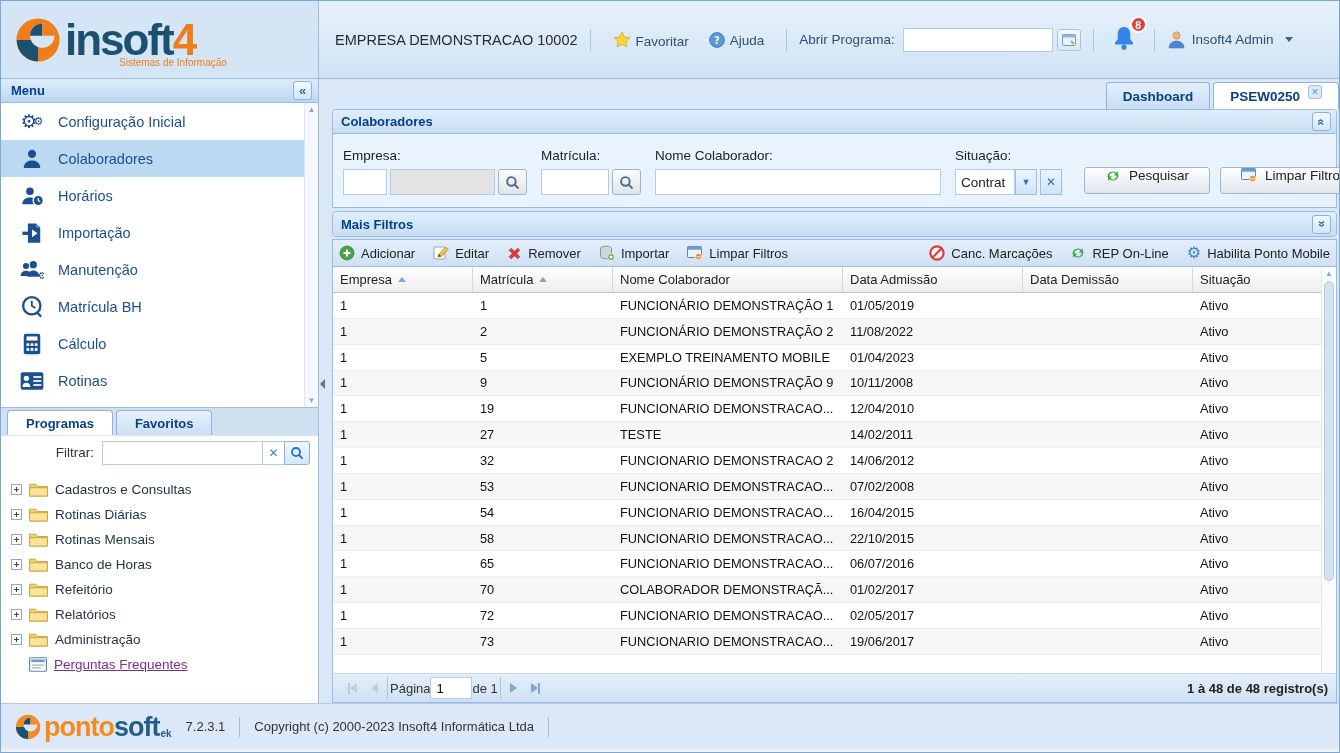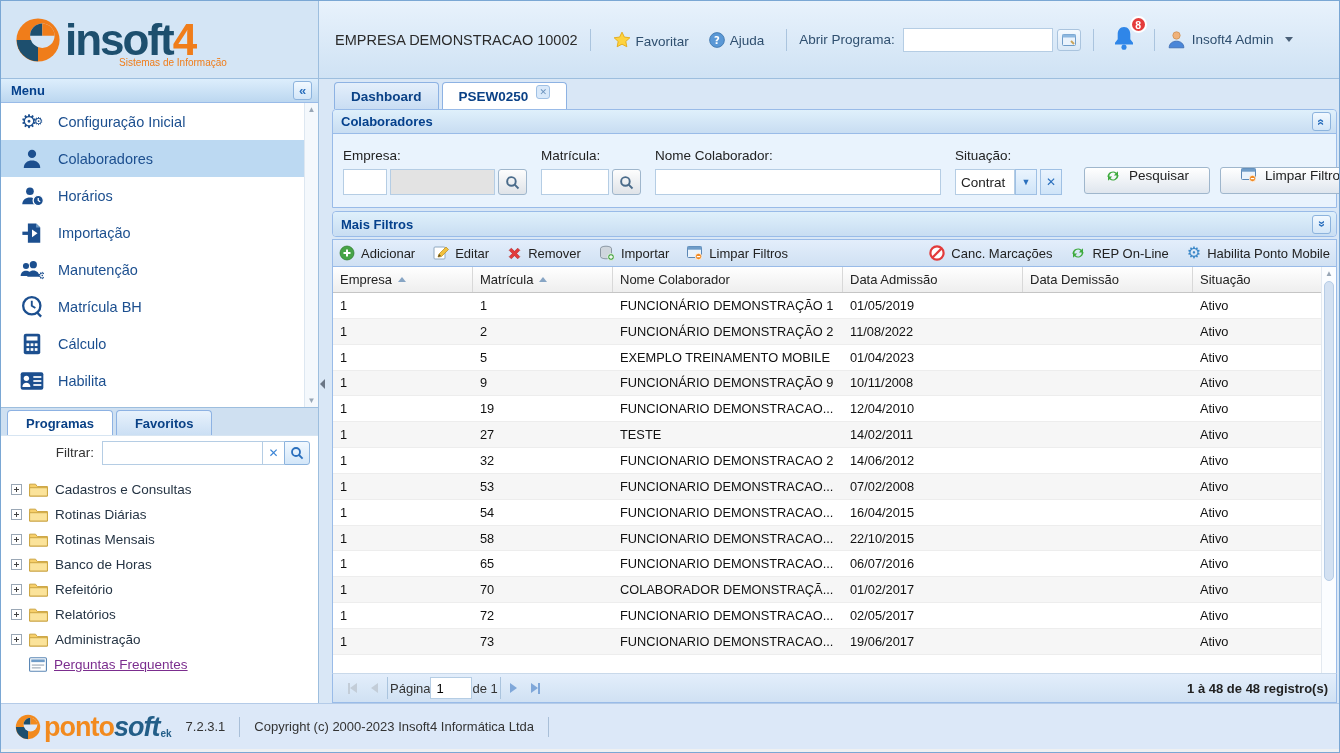--- a/index.html
+++ b/index.html
@@ -57,21 +57,21 @@
   .expander:before { left:2px; right:2px; top:4px; height:1px; }
   .expander:after { top:2px; bottom:2px; left:4px; width:1px; }
   .tree-label { color:#253444; font-size:13.5px; }
   .tree-leaf { padding-left:18px; }
   .leaf-link { color:#7b2d8e; text-decoration:underline; font-size:13.5px; }
 
   
   .splitter { width:11px; background:#d9e7f6; position:relative; }
   .splitter-handle { position:absolute; top:300px; left:1px; width:0; height:0; border-top:5px solid transparent; border-bottom:5px solid transparent; border-right:5px solid #6a7686; cursor:pointer; }
   .main { flex:1; display:flex; flex-direction:column; background:#d9e7f6; overflow:hidden; }
-  .main-tabs { height:30px; display:flex; align-items:flex-end; padding-left:4px; gap:3px; }
+  .main-tabs { height:30px; display:flex; align-items:flex-end; padding-left:4px; gap:3px;justify-content:flex-end; }
   .main-tab { height:27px; padding:0 16px; display:flex; align-items:center; gap:8px; font-weight:bold; color:#0a4186; font-size:13.5px; border:1px solid #8db2e3; border-bottom:none; border-radius:4px 4px 0 0; background:linear-gradient(#e4effb,#c9ddf3); cursor:pointer; }
   .main-tab.active { background:#fff; }
   .tab-close { width:14px; height:14px; border:1px solid #9fc0e4; border-radius:3px; background:#d9e9fa; color:#6c93bd; font-size:9px; display:flex; align-items:center; justify-content:center; margin-top:-8px; cursor:pointer; }
 
   .panel { border:1px solid #99bbe8; border-radius:4px 4px 0 0; margin:0 2px; background:#e9f3fd; }
   .panel-header { height:24px; background:linear-gradient(#dff0fb,#c8ddf2); display:flex; align-items:center; padding:0 5px 0 8px; border-bottom:1px solid #99bbe8; border-radius:4px 4px 0 0; }
   .panel-header .title { font-weight:bold; color:#04408c; font-size:13px; flex:1; }
   .chev { display:inline-block; transform:rotate(90deg); font-size:12px; }
   .chev.down { transform:rotate(-90deg); }
   .filter-form { display:flex; padding:8px 10px 12px 10px; gap:14px; }
@@ -117,21 +117,21 @@
   .bar { width:2px; height:11px; background:#c3cdd8; }
   .bar.blue { background:#7fa7d9; }
   .pg-label { color:#333; font-size:13px; }
   .page-input { width:42px; height:22px; border:1px solid #b5cde4; padding:0 5px; font-size:13px; }
   .records { margin-left:auto; font-weight:bold; color:#222; font-size:13px; }
 
   
   .footer { height:46px; background:#dce8f8; border-top:1px solid #b4cbe8; display:flex; align-items:center; padding:0 14px; gap:14px; }
   .flogo { display:flex; align-items:center; gap:3px; }
   .flogo-text { font-size:27px; font-weight:bold; letter-spacing:-1px; line-height:24px; }
-  .flogo-text .p1 { color:#f28a1e; } .flogo-text .p2 { color:#235e88;font-style:italic; }
+  .flogo-text .p1 { color:#f28a1e; } .flogo-text .p2 { color:#235e88; }
   .flogo-sub { font-size:10px; color:#235e88; align-self:flex-end; margin:0 0 1px -2px; font-weight:bold; }
   .fversion { color:#333; font-size:13px; }
   .fsep { width:1px; height:20px; background:#a9bfd8; }
   .fcopy { color:#333; font-size:13px; }
   .bottom-strip { height:5px; background:#eef0f2; }
 </style>
 </head>
 <body>
 
 <div class="app">
@@ -282,21 +282,21 @@
                 <rect x="0.5" y="0.5" width="17" height="13" rx="1.5" fill="#1c4f8f"></rect>
                 <circle cx="4.8" cy="5" r="2" fill="#fff"></circle>
                 <path d="M1.8 11.5c0-2.2 1.5-3.2 3-3.2s3 1 3 3.2z" fill="#fff"></path>
                 <g stroke="#fff" stroke-width="1.3">
                   <path d="M10 4h6"></path>
                   <path d="M10 7h6"></path>
                   <path d="M10 10h6"></path>
                 </g>
               </svg>
             </span>
-          <span class="mi-label">Habilita</span>
+          <span class="mi-label">Rotinas</span>
         </div>
         <div class="v-scroll">
           <span class="scroll-arrow">▲</span>
           <span class="scroll-arrow">▼</span>
         </div>
       </div>
 
       <div class="side-tabs">
         <span class="side-tab active">Programas</span>
         <span class="side-tab">Favoritos</span>

